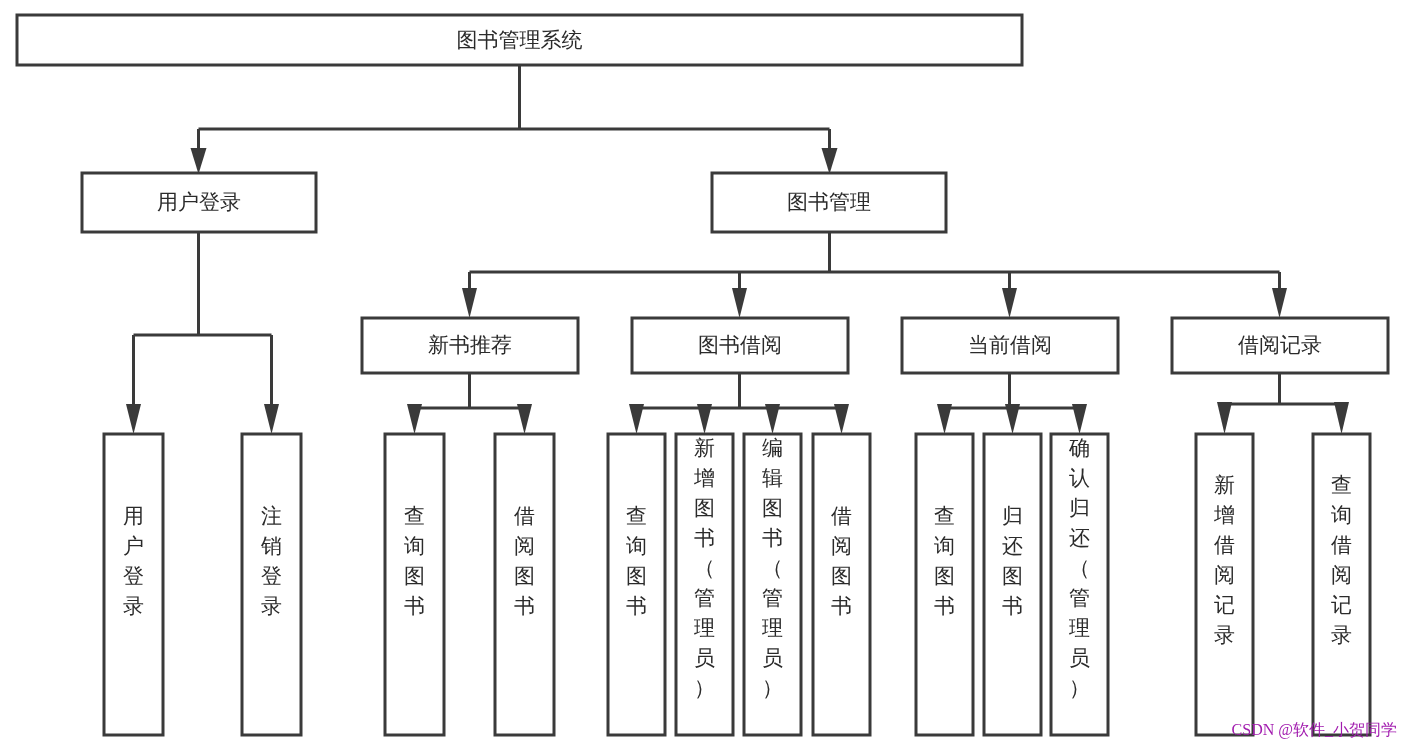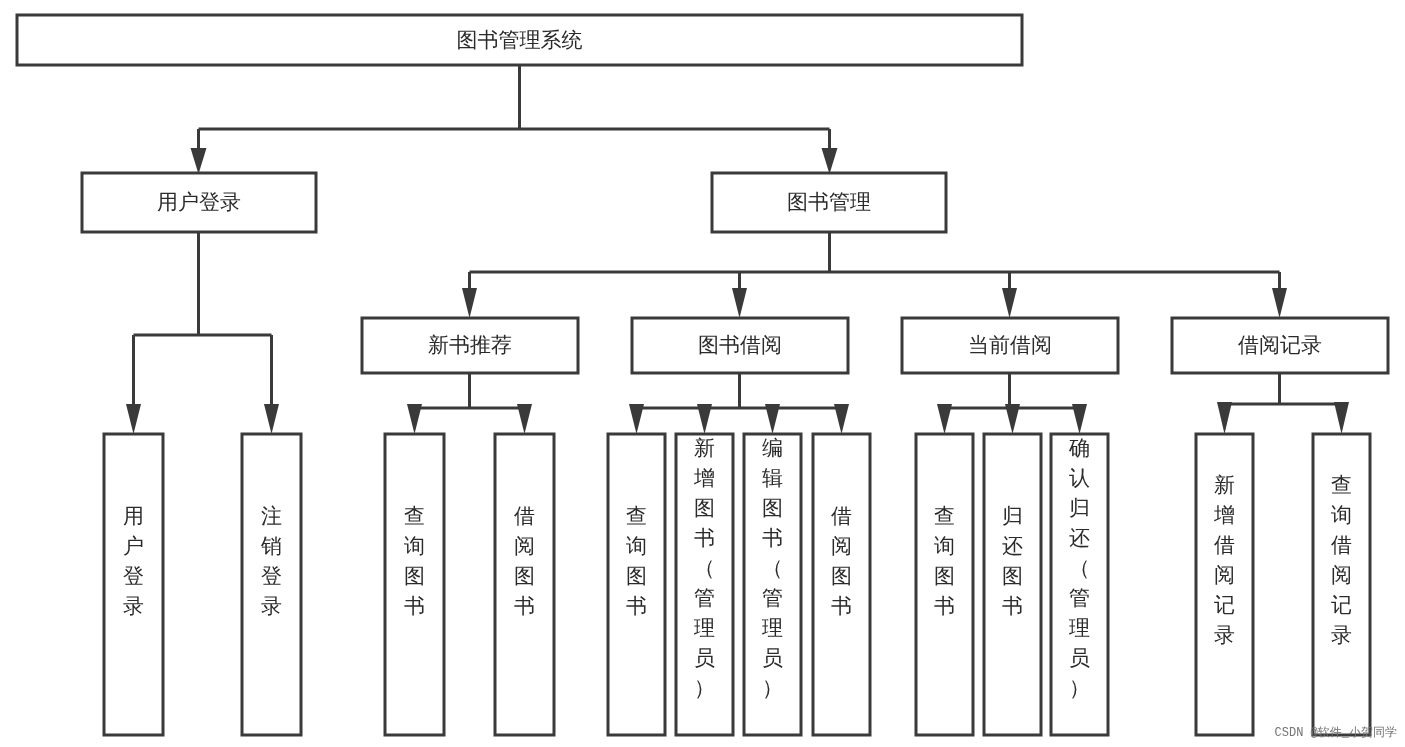--- a/index.html
+++ b/index.html
@@ -46,23 +46,23 @@
   .node-label-vertical {
     font-family: "Liberation Sans", "DejaVu Sans", sans-serif;
     font-size: 21px;
     fill: #2b2b2b;
     text-anchor: middle;
   }
   .watermark {
     position: absolute;
     right: 8px;
     bottom: 6px;
-    font-family: Liberation Mono, monospace;
-    font-size: 12px;
-    color: #737373;
+    font-family: Liberation Serif, serif;
+    font-size: 16px;
+    color: #a21caf;
     white-space: nowrap;
     pointer-events: none;
   }
 </style>
 </head>
 <body>
 
 <div id="diagram-root">
   <svg width="1405" height="747" viewBox="0 0 1405 747" xmlns="http://www.w3.org/2000/svg">
 

